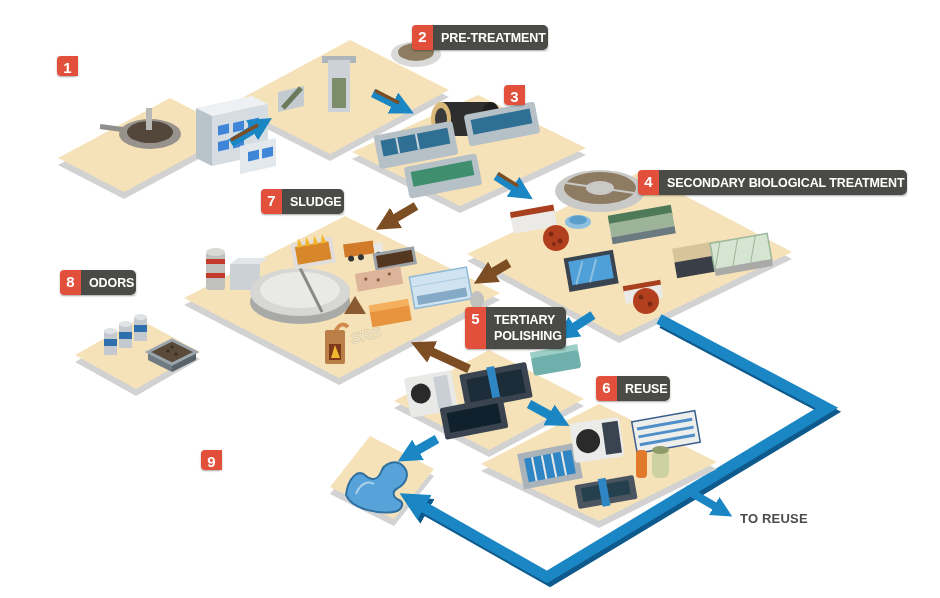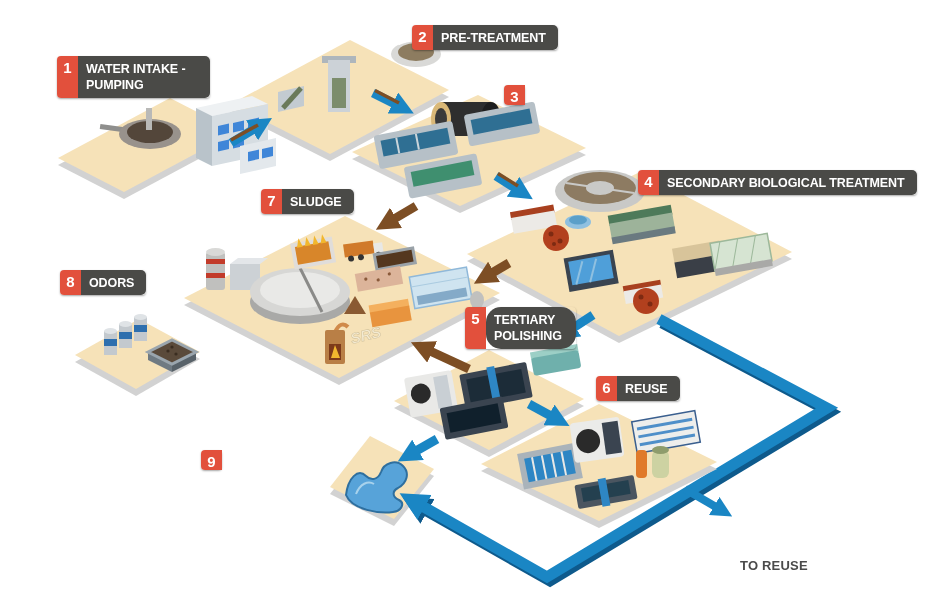--- a/index.html
+++ b/index.html
@@ -5,24 +5,24 @@
   html,body{margin:0;padding:0;background:#ffffff;}
   .stage{position:relative;width:940px;height:598px;background:#ffffff;overflow:hidden;
          font-family:"Liberation Sans",sans-serif;}
   .layer{position:absolute;left:0;top:0;}
   .step-label{position:absolute;display:flex;align-items:stretch;z-index:6;
               box-shadow:0 1px 2px rgba(0,0,0,.35);border-radius:4px;}
   .step-num{background:#e2503c;color:#fff;font-weight:bold;font-size:15px;width:21px;
             display:flex;justify-content:center;align-items:flex-start;padding-top:3px;
             border-radius:4px 0 0 4px;}
   .step-text{background:#4a4a47;color:#fff;font-weight:bold;font-size:12.5px;line-height:1.3;
-             padding:5px 12px 4px 8px;border-radius:0 5px 5px 0;letter-spacing:-0.1px;
+             padding:5px 2px 4px 8px;border-radius:0 5px 5px 0;letter-spacing:-0.1px;
              text-transform:uppercase;}
   .annotation{position:absolute;font-size:13px;font-weight:bold;color:#4b4b4b;z-index:6;
-              letter-spacing:.2px;margin-top:47px;}
+              letter-spacing:.2px;}
 </style>
 </head>
 <body>
 
 <div class="stage">
 
 <svg class="layer" width="940" height="598" viewBox="0 0 940 598">
   <defs>
     <marker id="hb" viewBox="0 0 3 3" refX="0.3" refY="1.5" markerWidth="2.6" markerHeight="2.6" orient="auto">
           <path d="M0,0 L3,1.5 L0,3 Z" fill="#1a86c4"></path>
@@ -363,36 +363,35 @@
   <g>
     <path d="M529,404 L551,416" stroke="#1a86c4" stroke-width="9" fill="none" marker-end="url(#hb)"></path>
   </g>
   <g>
     <path d="M685,489 L716,507" stroke="#1a86c4" stroke-width="8" fill="none" marker-end="url(#hb)"></path>
   </g>
 </svg>
 
 <div class="step-label" style="left:57px;top:56px;">
   <div class="step-num">1</div>
-  <div class="step-text" style="max-width:112px;">WATER INTAKE - PUMPING</div>
 </div>
 <div class="step-label" style="left:412px;top:25px;">
   <div class="step-num">2</div>
   <div class="step-text">PRE-TREATMENT</div>
 </div>
 <div class="step-label" style="left:504px;top:85px;">
   <div class="step-num">3</div>
 </div>
 <div class="step-label" style="left:638px;top:170px;">
   <div class="step-num">4</div>
   <div class="step-text">SECONDARY BIOLOGICAL TREATMENT</div>
 </div>
 <div class="step-label" style="left:465px;top:307px;">
   <div class="step-num">5</div>
-  <div class="step-text" style="max-width:70px;border-radius:15px;">TERTIARY POLISHING</div>
+  <div class="step-text" style="max-width:70px;">TERTIARY POLISHING</div>
 </div>
 <div class="step-label" style="left:596px;top:376px;">
   <div class="step-num">6</div>
   <div class="step-text">REUSE</div>
 </div>
 <div class="step-label" style="left:261px;top:189px;">
   <div class="step-num">7</div>
   <div class="step-text">SLUDGE</div>
 </div>
 <div class="step-label" style="left:60px;top:270px;">

